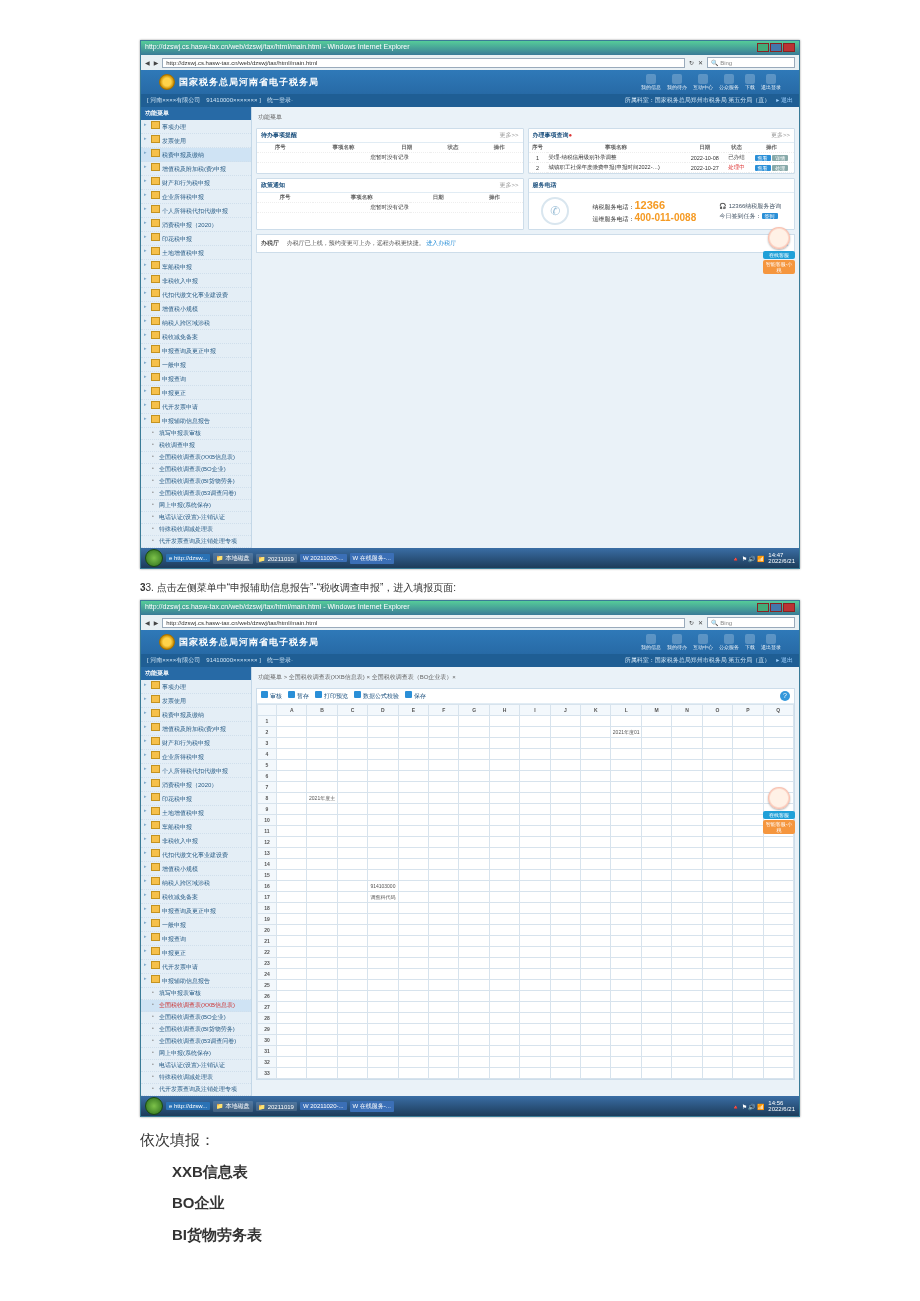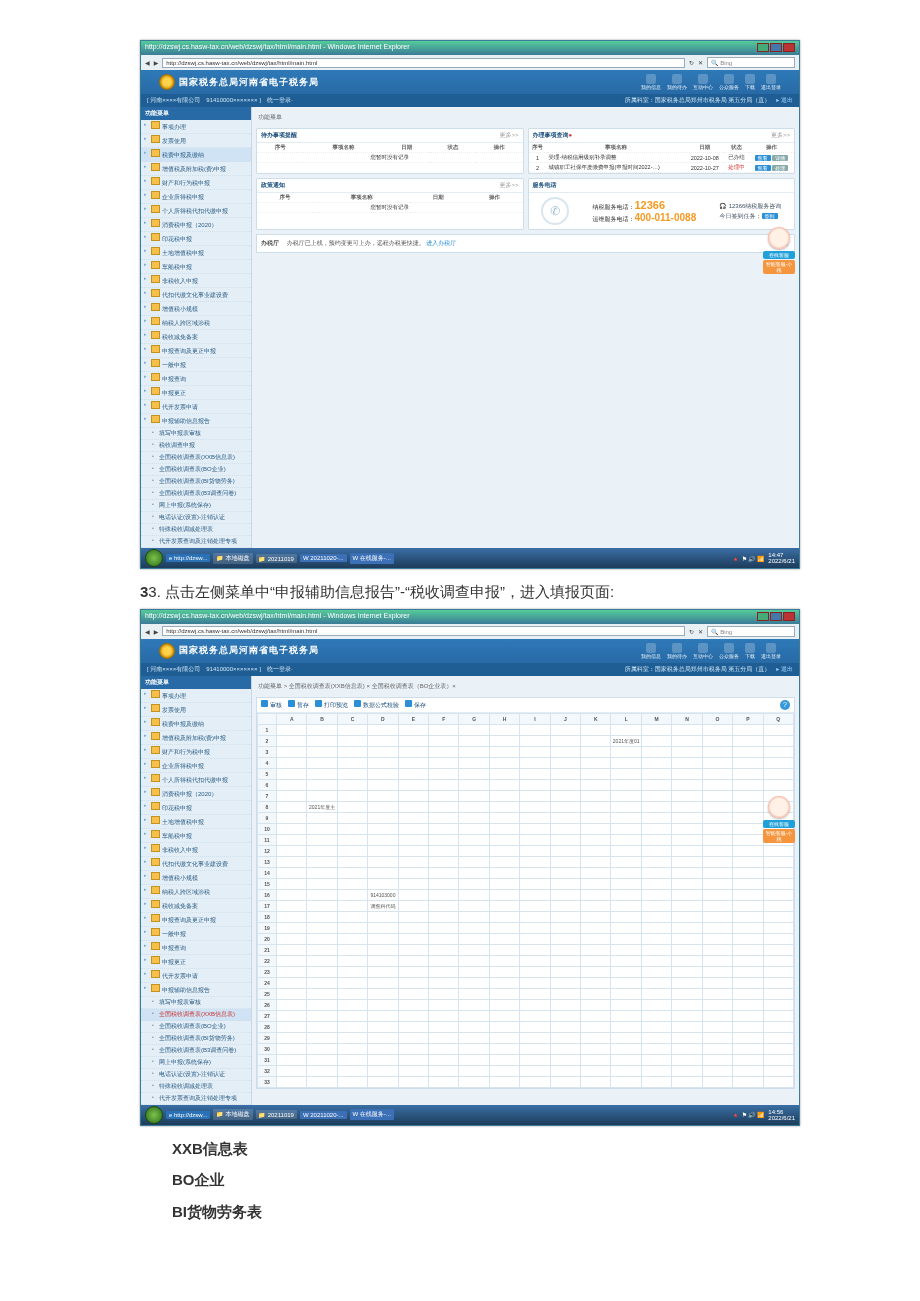--- a/index.html
+++ b/index.html
@@ -184,21 +184,21 @@
     overflow:hidden;white-space:nowrap;
   }
   .grid th{background:#f3f8fc;}
   .grid .rowh{background:#f3f8fc;width:16px;}
 
   
   .doc h2{
     font-size:20px;font-weight:bold;margin:24px 0 12px 0;
   }
   .doc p{font-size:15px;margin:6px 0;line-height:1.7;}
-  .doc .step{font-size:15px;margin:4px 0;}
+  .doc .step{font-size:10px;margin:4px 0;}
   .doc .step .num{font-weight:bold;}
   .doc .indent{margin-left:32px;}
   .doc strong{font-weight:bold;}
 
   .shot-rel{position:relative;}
 </style>
 </head>
 <body>
 
 <div class="page doc">
@@ -1300,17 +1300,18 @@
       </div>
       <div class="tray">
         <span>🔺 ⚑ 🔊 📶</span>
         <span class="clock">
           <span>14:56</span><br><span>2022/6/21</span>
         </span>
       </div>
     </div>
   </div>
 
+  <p>依次填报：</p>
   <p class="indent"><strong>XXB信息表</strong></p>
   <p class="indent"><strong>BO企业</strong></p>
   <p class="indent"><strong>BI货物劳务表</strong></p>
 
 </div>
 
 </body></html>

